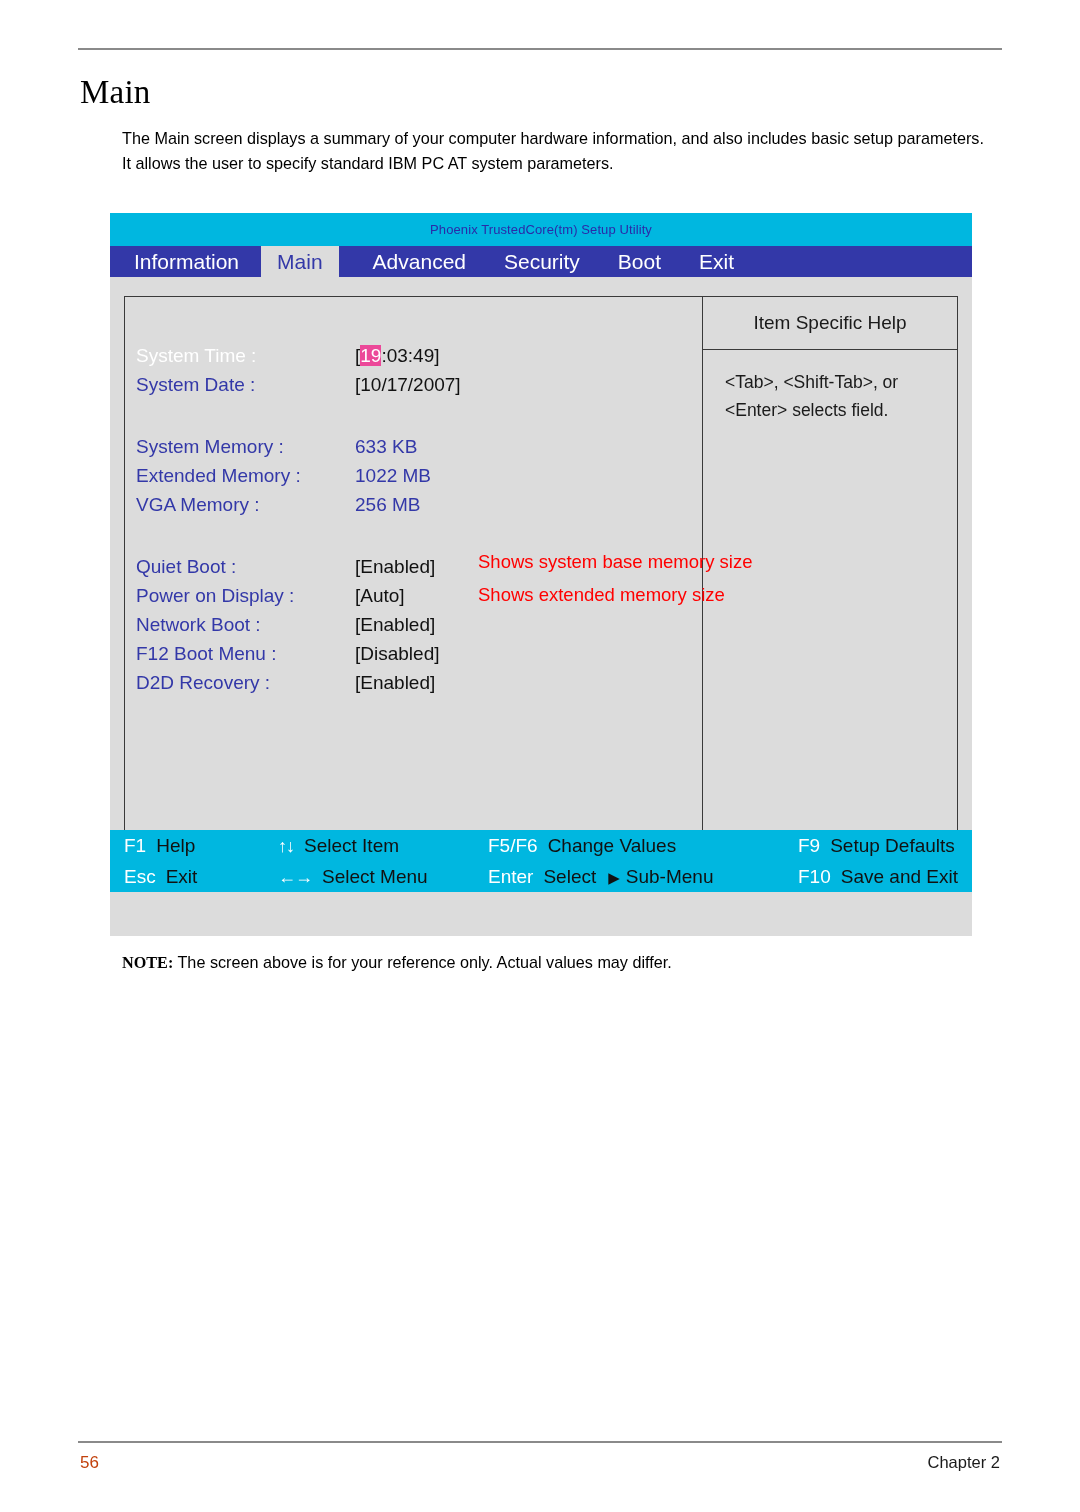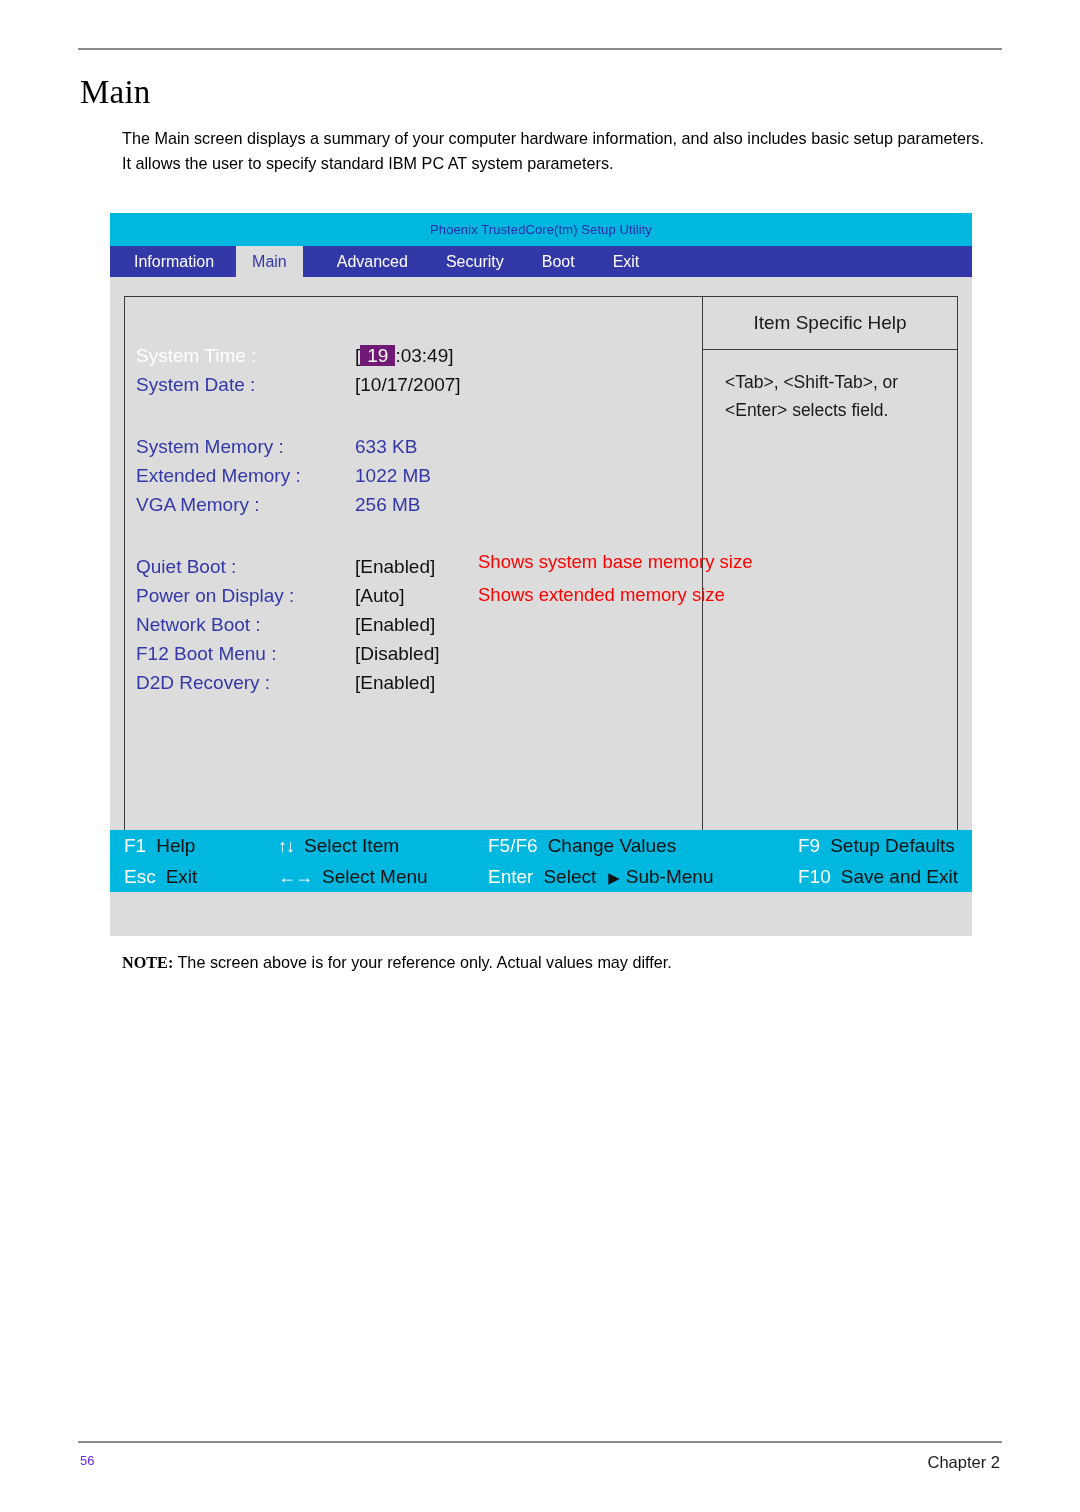--- a/index.html
+++ b/index.html
@@ -32,22 +32,22 @@
     top: 1441px;
     width: 924px;
     height: 2px;
     background: #8a8a8a;
   }
 
   .page-number {
     position: absolute;
     left: 80px;
     top: 1453px;
-    font-size: 13px;
-    color: #6d28d9;
+    font-size: 17px;
+    color: #c2410c;
   }
 
   .page-chapter {
     position: absolute;
     right: 80px;
     top: 1453px;
     font-size: 16.5px;
     color: #1a1a1a;
   }
 
@@ -108,21 +108,21 @@
   .bios-tabs {
     height: 31px;
     background: #3338a8;
     display: flex;
     align-items: stretch;
     padding-left: 8px;
   }
 
   .bios-tab {
     color: #ffffff;
-    font-size: 16px;
+    font-size: 21px;
     display: flex;
     align-items: center;
     padding: 13px 16px;
     white-space: nowrap;
   }
   .bios-tab.active {
     background: #dcdcdc;
     color: #3338a8;
   }
   .tab-gap-sm { width: 6px; }
@@ -192,23 +192,23 @@
   }
   .srow .val {
     color: #111111;
   }
   .srow.selected .lbl { color: #ffffff; }
   .srow .val.blue { color: #3338a8; text-align: right; }
 
   .spacer-row { height: 33px; }
 
   .cursor-hl {
-    background: #701a75;
+    background: #ec4899;
     color: #ffffff;
-    padding: 0 7px;
+    padding: 0 0;
   }
 
   
   .annot {
     position: absolute;
     color: #ff0000;
     font-size: 18.5px;
     white-space: nowrap;
     z-index: 5;
   }

